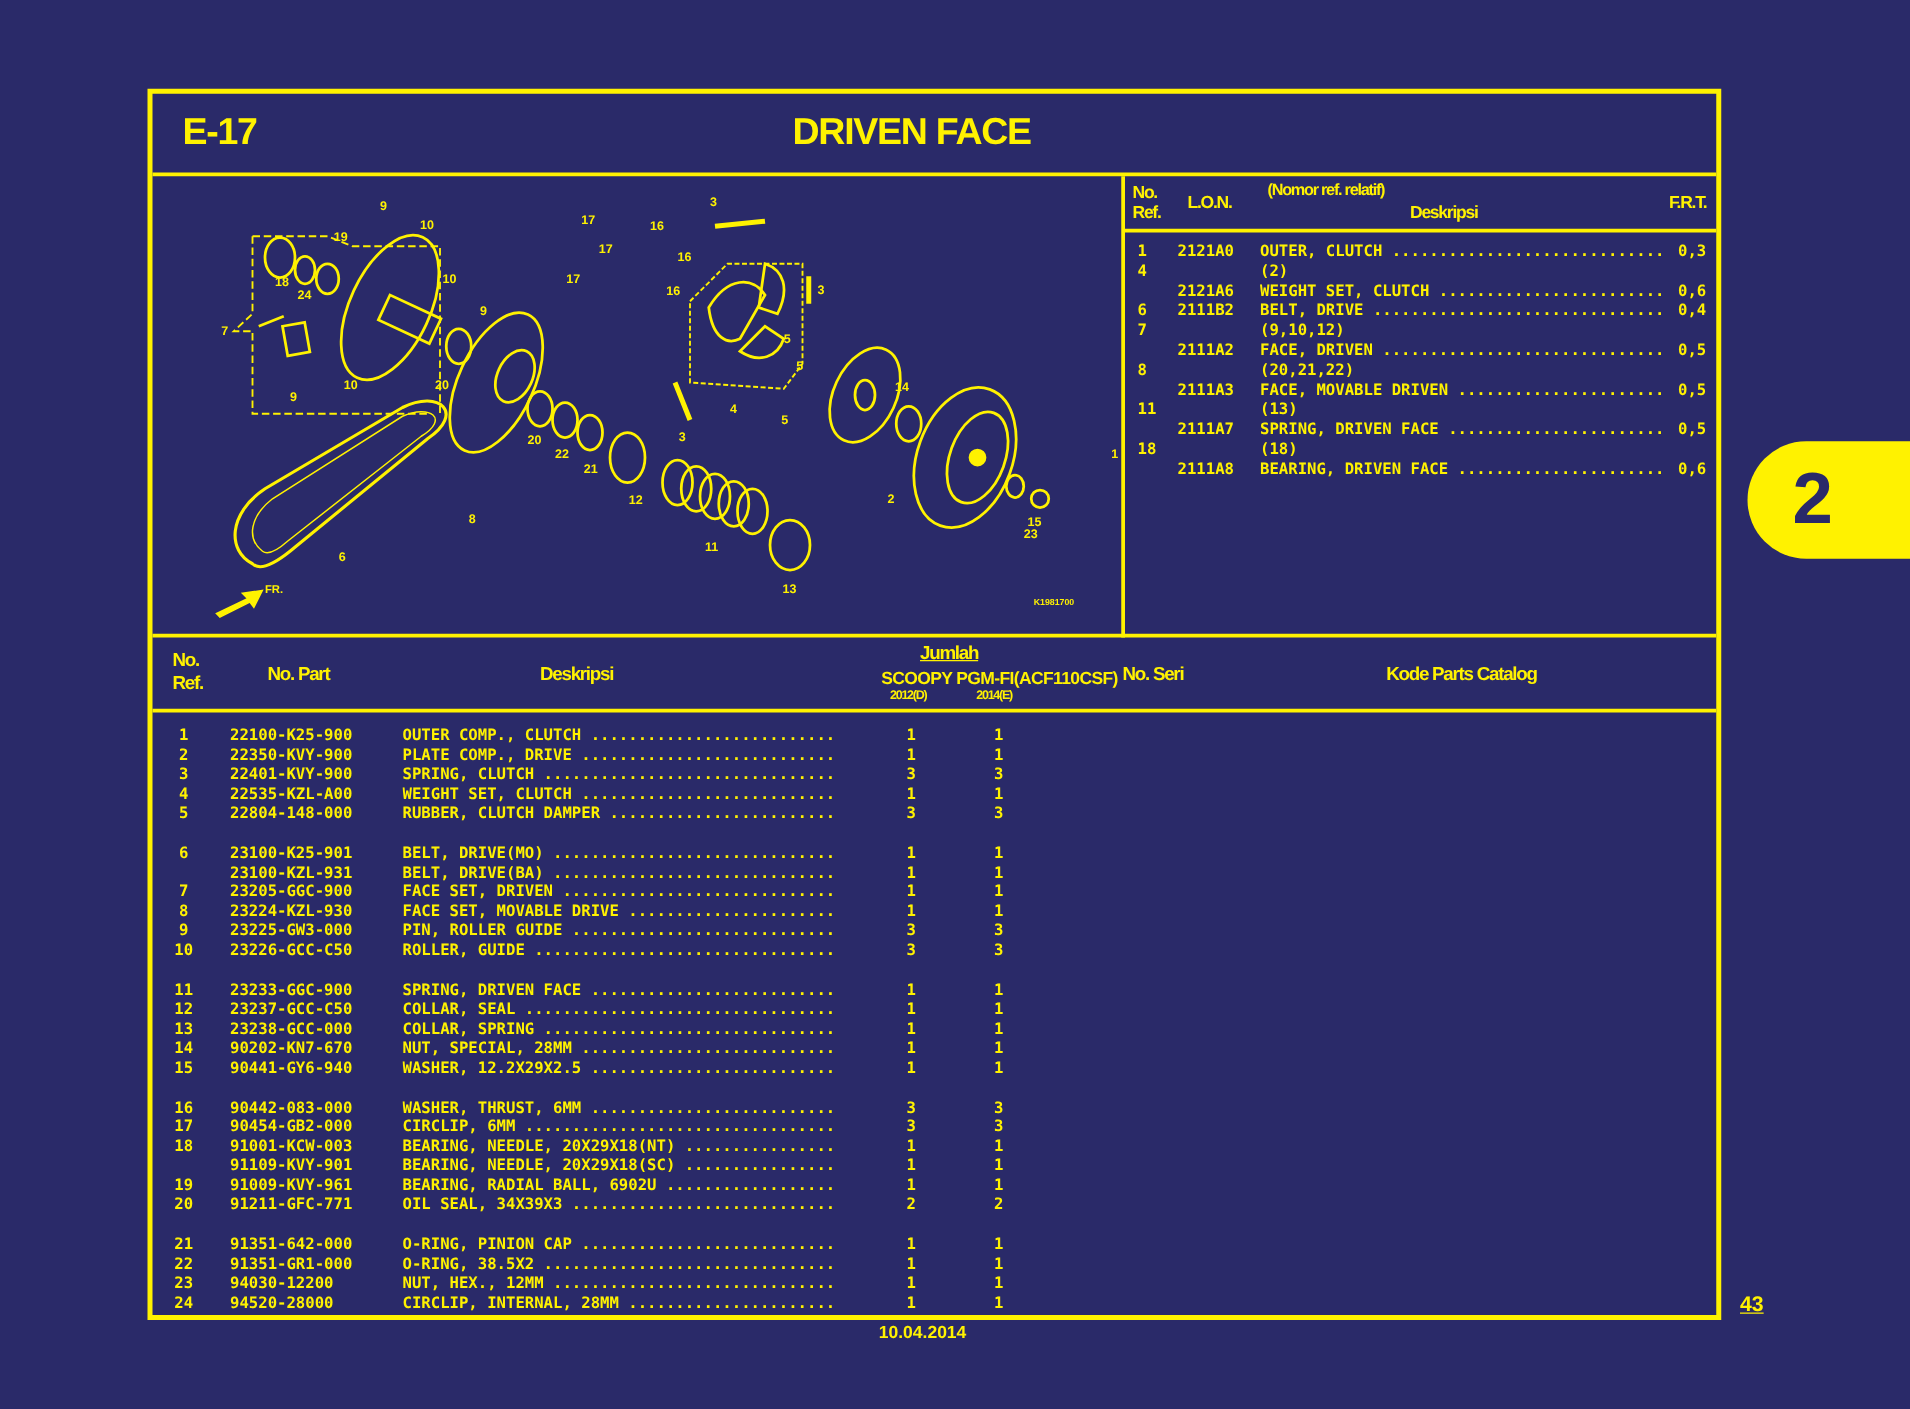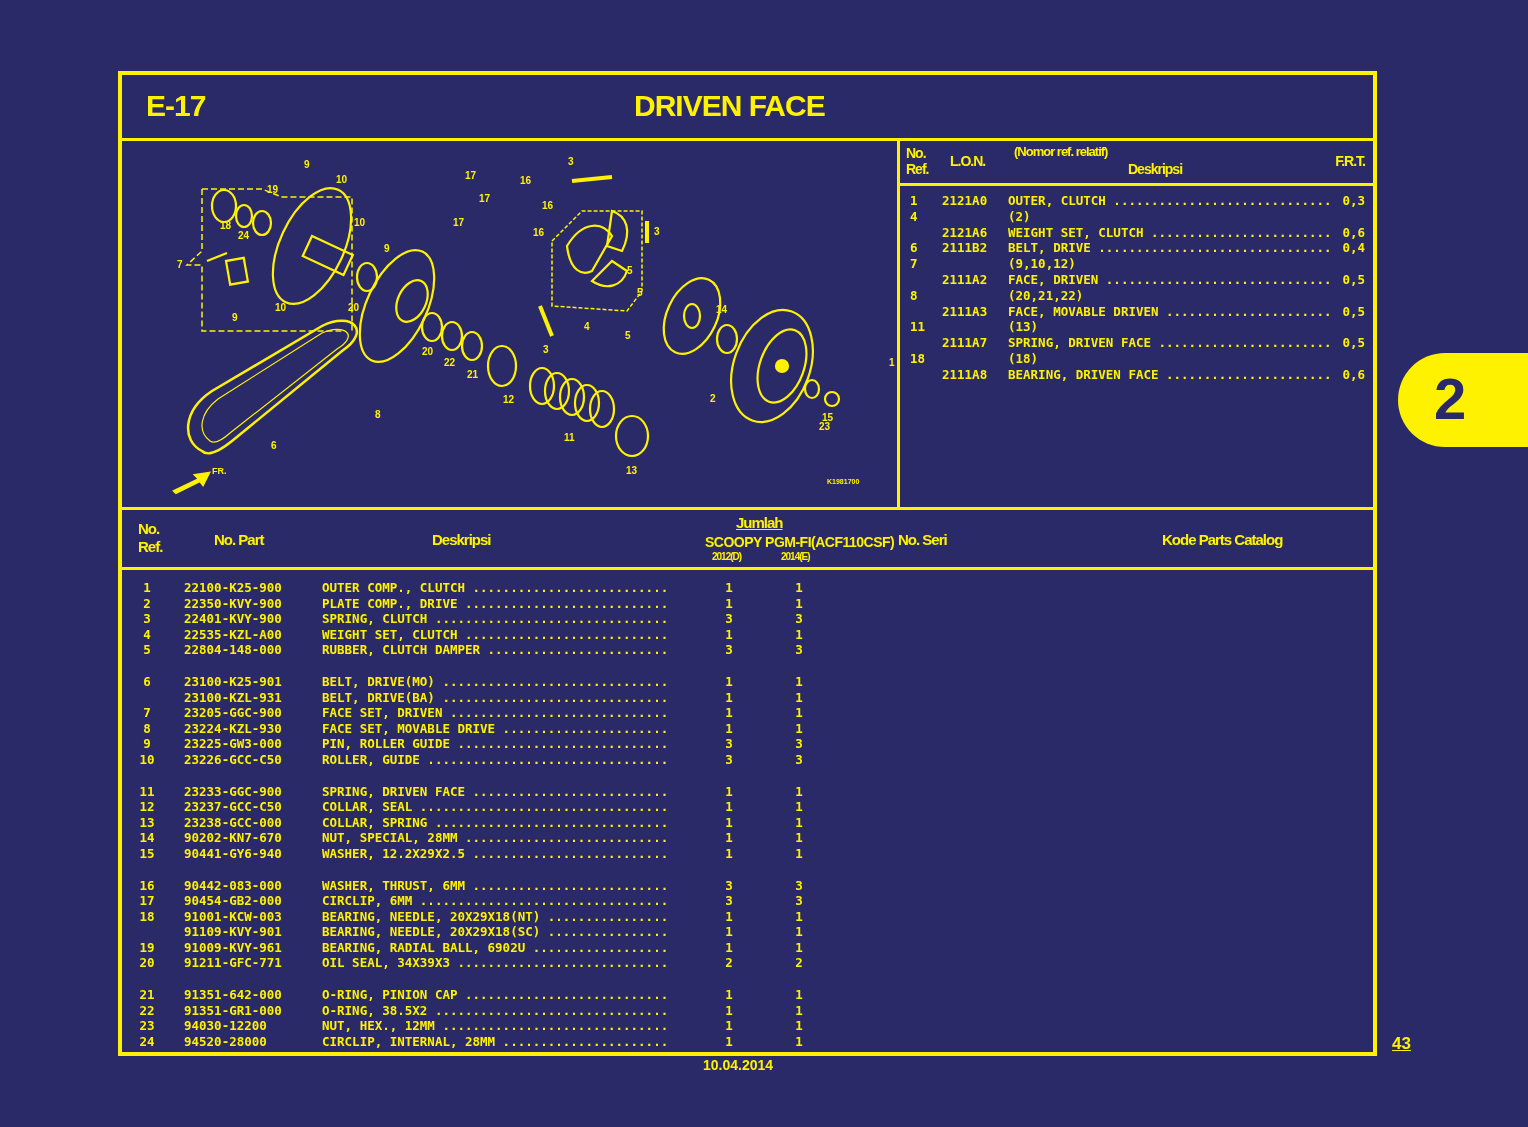--- a/index.html
+++ b/index.html
@@ -26,21 +26,21 @@
     .frt-row .c-frt { position: absolute; right: 8px; }
     .parts-head { position: absolute; left: 0; top: 435px; width: 100%; height: 60px; border-bottom: 3px solid #fff200; font-weight: bold; font-size: 15px; letter-spacing: -1px; }
     .parts-head .ph-noref { position: absolute; left: 16px; top: 10px; line-height: 18px; }
     .parts-head .ph-part { position: absolute; left: 92px; top: 21px; }
     .parts-head .ph-desc { position: absolute; left: 310px; top: 21px; }
     .parts-head .ph-jumlah { position: absolute; left: 614px; top: 4px; text-decoration: underline; }
     .parts-head .ph-model { position: absolute; left: 560px; top: 24px; font-size: 14px; letter-spacing: -0.5px; margin-left: 23px; }
     .parts-head .ph-y1 { position: absolute; left: 590px; top: 41px; font-size: 10px; }
     .parts-head .ph-y2 { position: absolute; left: 659px; top: 41px; font-size: 10px; }
     .parts-head .ph-seri { position: absolute; left: 776px; top: 21px; }
-    .parts-head .ph-kode { position: absolute; left: 1040px; top: 21px; text-align: right; }
+    .parts-head .ph-kode { position: absolute; left: 987px; top: 21px; text-align: right; }
     .parts-body { position: absolute; left: 0; top: 505px; width: 100%; font-family: "DejaVu Sans Mono", monospace; font-weight: bold; font-size: 12.5px; }
     .p-row { position: relative; height: 15.6px; white-space: nowrap; }
     .p-gap { height: 16px; }
     .p-row .c-ref { position: absolute; left: 14px; width: 22px; text-align: center; }
     .p-row .c-part { position: absolute; left: 62px; }
     .p-row .c-desc { position: absolute; left: 200px; width: 356px; overflow: hidden; }
     .p-row .c-q1 { position: absolute; left: 600px; width: 14px; text-align: center; }
     .p-row .c-q2 { position: absolute; left: 670px; width: 14px; text-align: center; }
     .date { position: absolute; left: 703px; top: 1057px; font-weight: bold; font-size: 14px; }
     .pageno { position: absolute; left: 1392px; top: 1034px; font-weight: bold; font-size: 17px; text-decoration: underline; }

